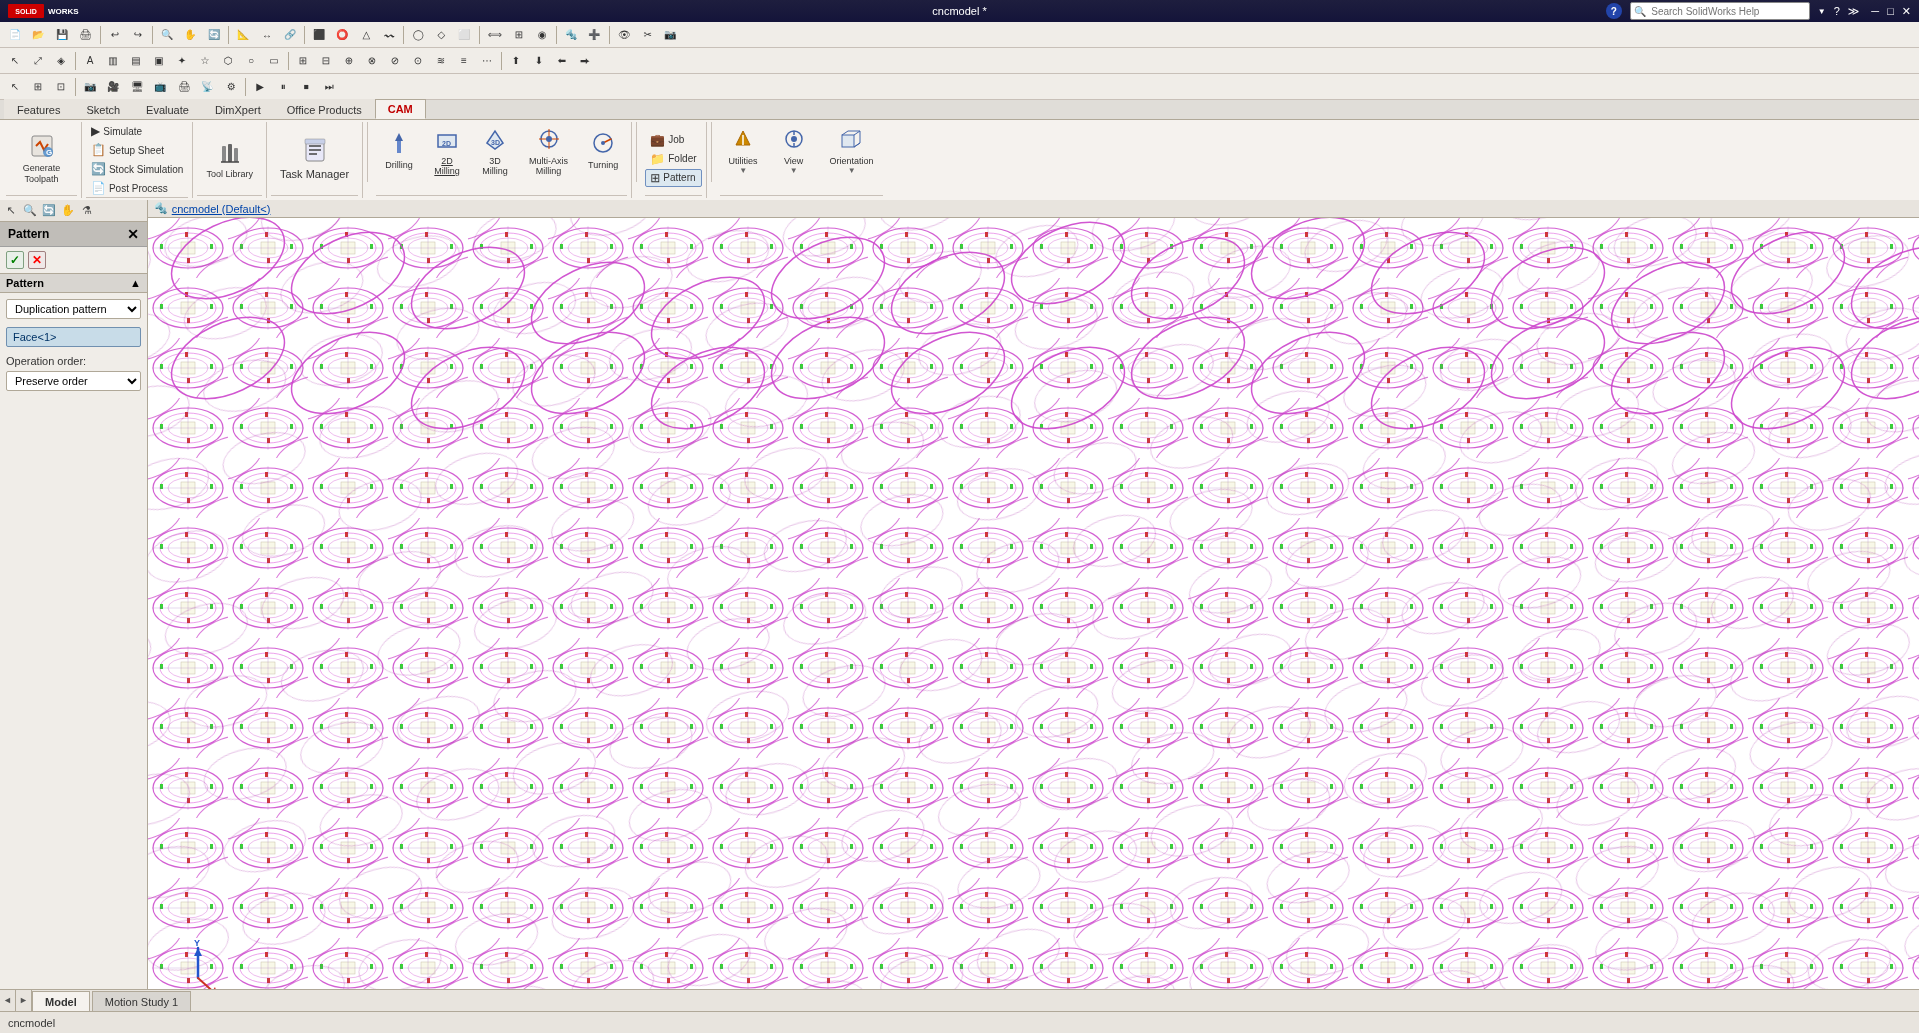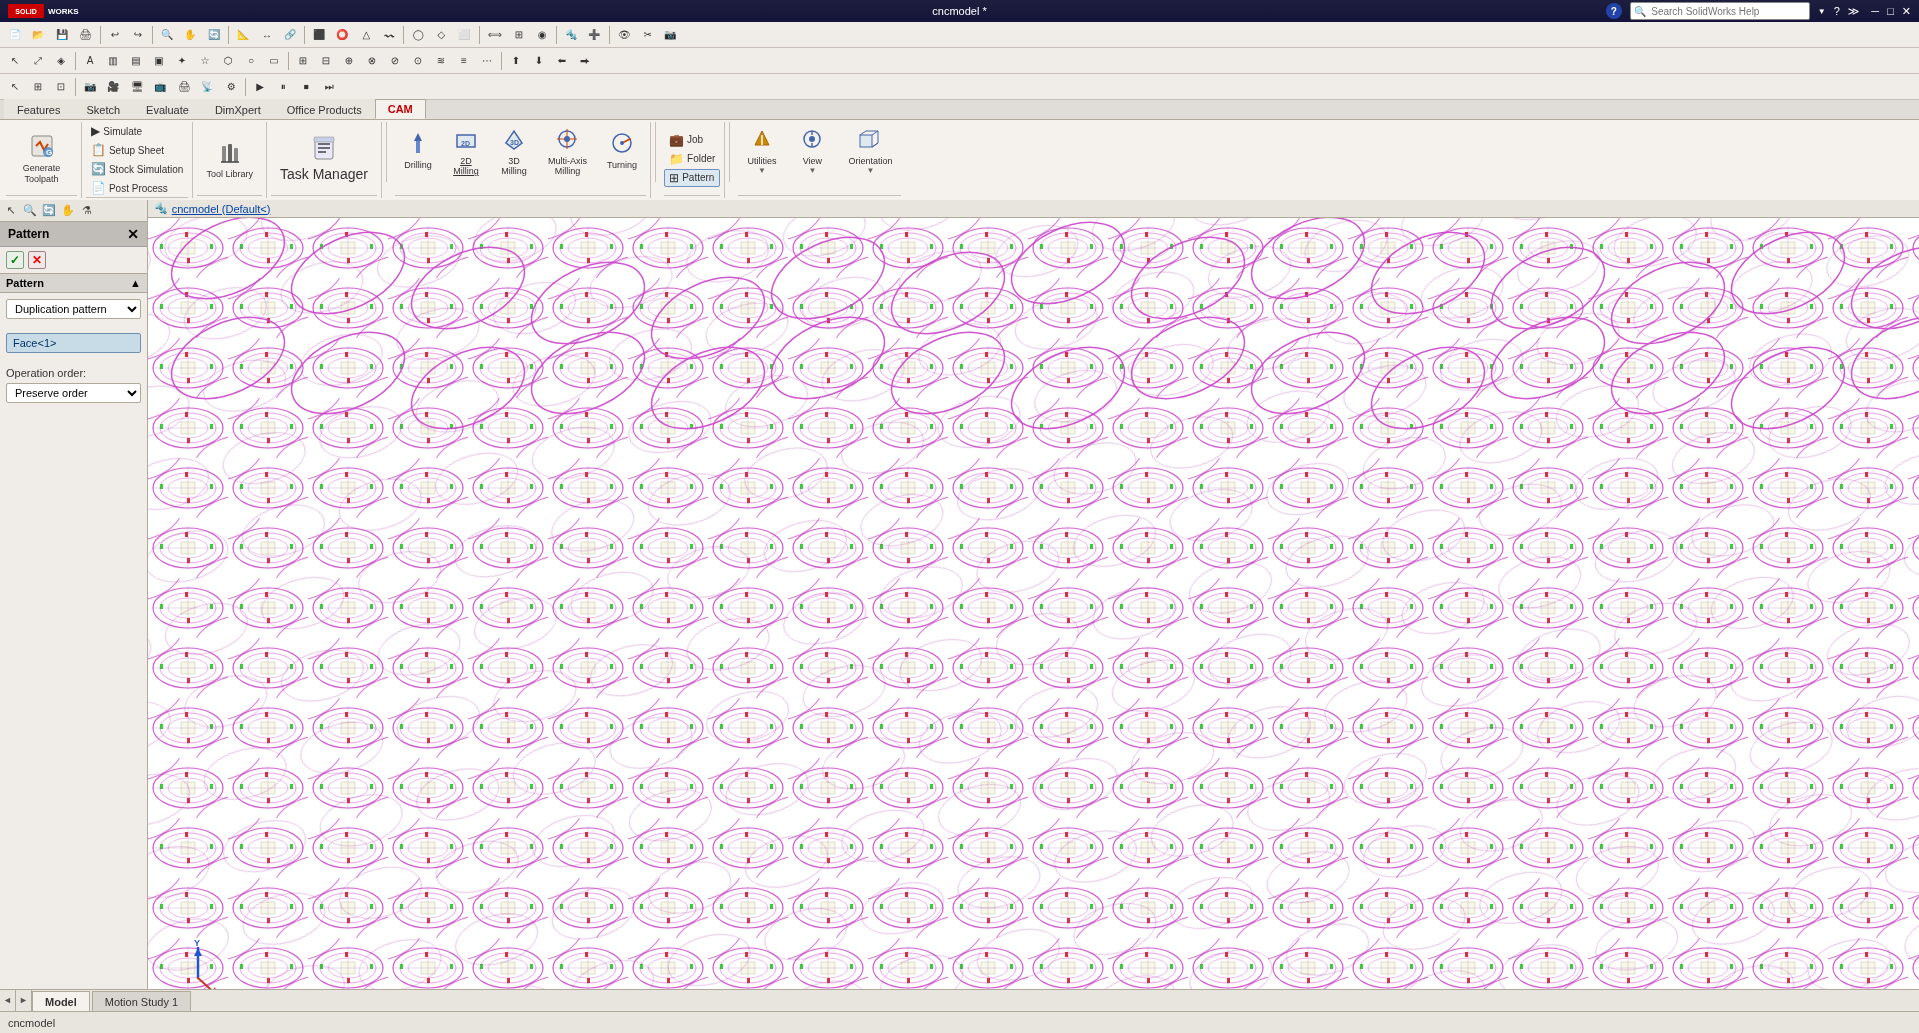--- a/index.html
+++ b/index.html
@@ -147,21 +147,21 @@
       border-radius: 2px;
       cursor: pointer;
       display: flex; align-items: center; justify-content: center;
       color: red; font-size: 12px; font-weight: bold;
     }
 
     .pattern-content {
       padding: 6px;
       display: flex;
       flex-direction: column;
-      gap: 14px;
+      gap: 8px;
       flex: 1;
       overflow-y: auto;
     }
     .pattern-select {
       width: 100%;
       padding: 2px 4px;
       font-size: 11px;
       background: white;
       border: 1px solid #b0a898;
       border-radius: 2px;
@@ -533,21 +533,21 @@
       <button class="cam-btn-with-icon">
         <div class="cam-icon">
           <svg width="28" height="28" viewBox="0 0 28 28">
             <rect x="5" y="4" width="18" height="20" rx="2" fill="#e8e8f8" stroke="#888" stroke-width="1"></rect>
             <line x1="8" y1="9" x2="20" y2="9" stroke="#444" stroke-width="1.5"></line>
             <line x1="8" y1="13" x2="20" y2="13" stroke="#444" stroke-width="1.5"></line>
             <line x1="8" y1="17" x2="16" y2="17" stroke="#444" stroke-width="1.5"></line>
             <rect x="4" y="2" width="20" height="5" rx="1" fill="#c8d0e8" stroke="#888" stroke-width="0.5"></rect>
           </svg>
         </div>
-        <span style="font-size:14px;color:#333;text-align:left;">Task Manager</span>
+        <span style="font-size:11px;color:#333;text-align:left;">Task Manager</span>
       </button>
     </div>
     <div style="font-size:9px;color:#666;text-align:center;border-top:1px solid #c8c0b8;padding-top:2px;width:100%;"></div>
   </div>
 
   <div class="thin-sep"></div>
 
   <div style="display:flex;flex-direction:column;border-right:1px solid #c8c0b8;padding:0 4px;">
     <div style="display:flex;align-items:flex-start;gap:2px;flex:1;">
       <button class="cam-btn-with-icon" style="min-width:38px;">

